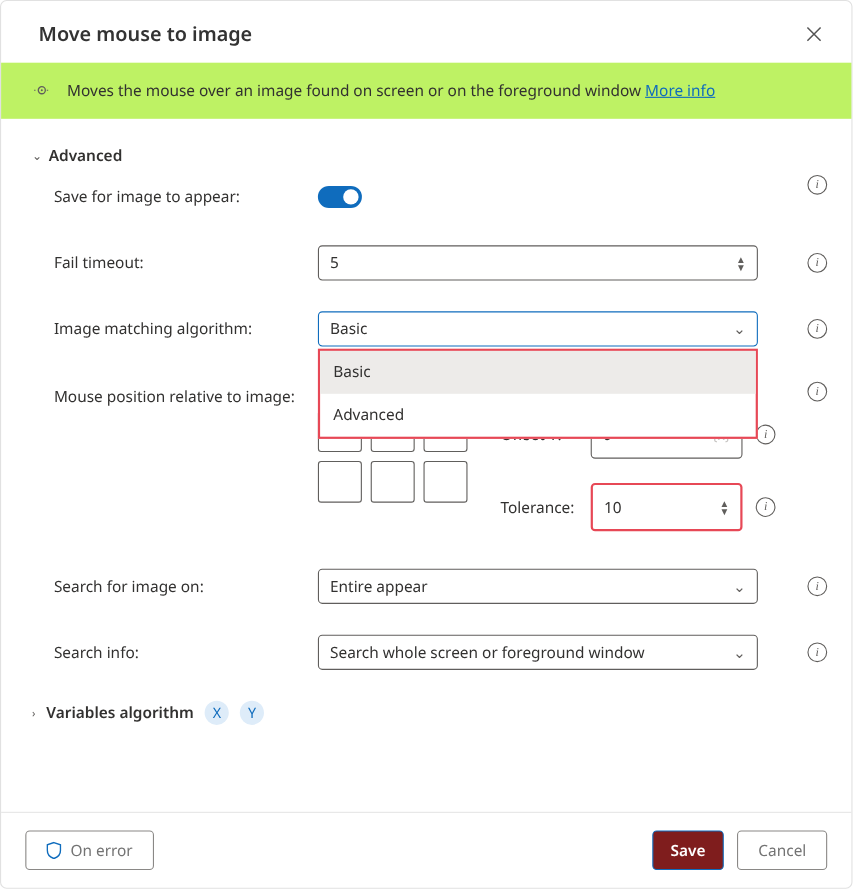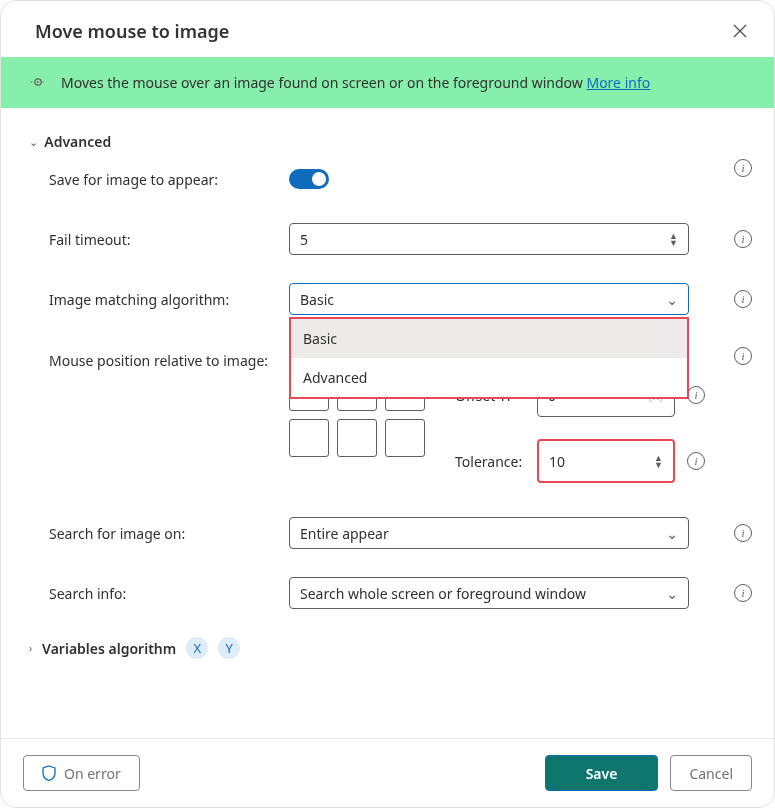--- a/index.html
+++ b/index.html
@@ -10,21 +10,21 @@
     color: #323130;
     background: #fff;
     width: 775px;
     height: 808px;
     overflow: hidden;
   }
   .dialog {
     width: 775px;
     height: 808px;
     border: 1px solid #e1e1e1;
-    border-radius: 16px;
+    border-radius: 6px;
     display: flex;
     flex-direction: column;
     position: relative;
   }
   .header {
     padding: 18px 24px 14px 34px;
     display: flex;
     align-items: center;
     justify-content: space-between;
   }
@@ -33,21 +33,21 @@
     font-weight: 600;
     color: #333;
   }
   .close-btn {
     width: 20px; height: 20px;
     display: flex; align-items: center; justify-content: center;
     cursor: pointer;
     color: #555;
   }
   .banner {
-    background: #86efac;
+    background: #bef264;
     padding: 16px 20px 16px 28px;
     display: flex;
     align-items: flex-start;
     gap: 14px;
   }
   .banner-icon {
     width: 18px; height: 18px;
     display: flex; align-items: center; justify-content: center;
     font-size: 14px;
     color: #605e5c;
@@ -276,25 +276,25 @@
     font-family: inherit;
     cursor: pointer;
     display: flex;
     align-items: center;
     gap: 8px;
     border: 1px solid #8a8886;
     background: #fff;
     color: #737373;
   }
   .btn-primary {
-    background: #0f766e;
+    background: #7f1d1d;
     color: #fff;
     border-color: #0f6cbd;
     font-weight: 600;
-    padding: 0 40px;
+    padding: 0 16px;
   }
   .footer .spacer { flex: 1; }
   .shield-icon {
     width: 14px; height: 16px;
     color: #0f6cbd;
   }
 </style>
 </head>
 <body>
 

